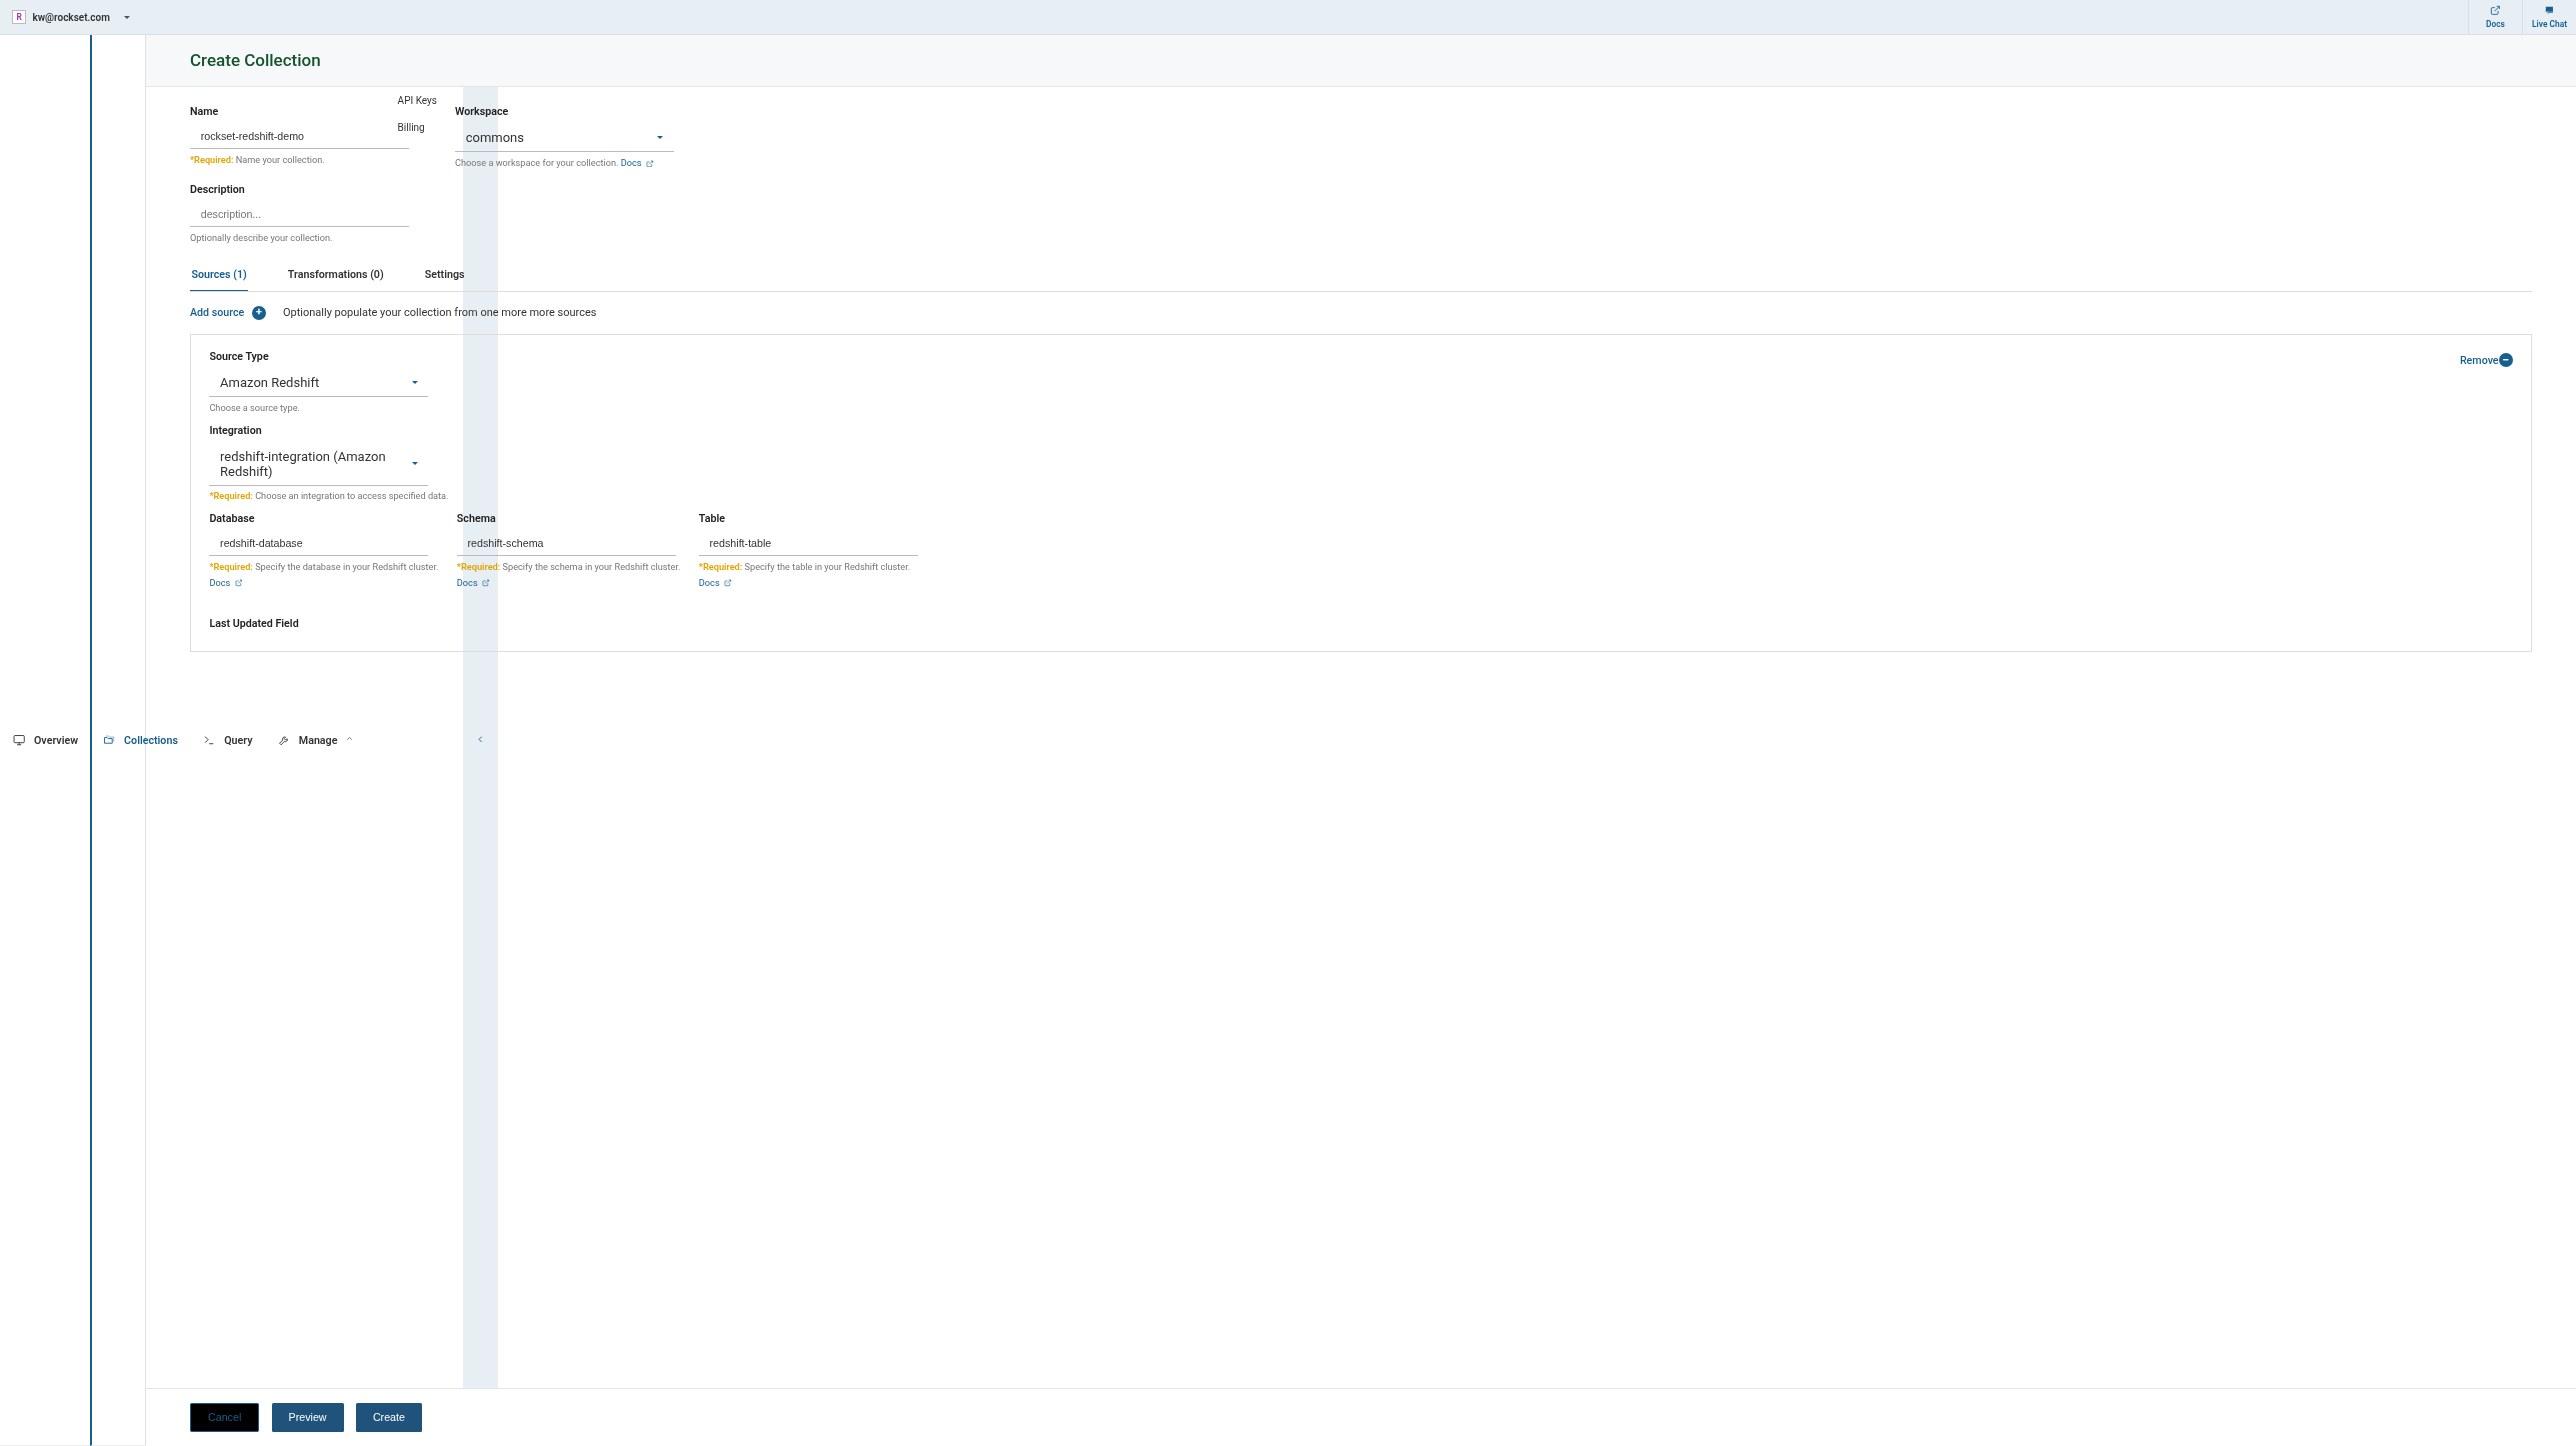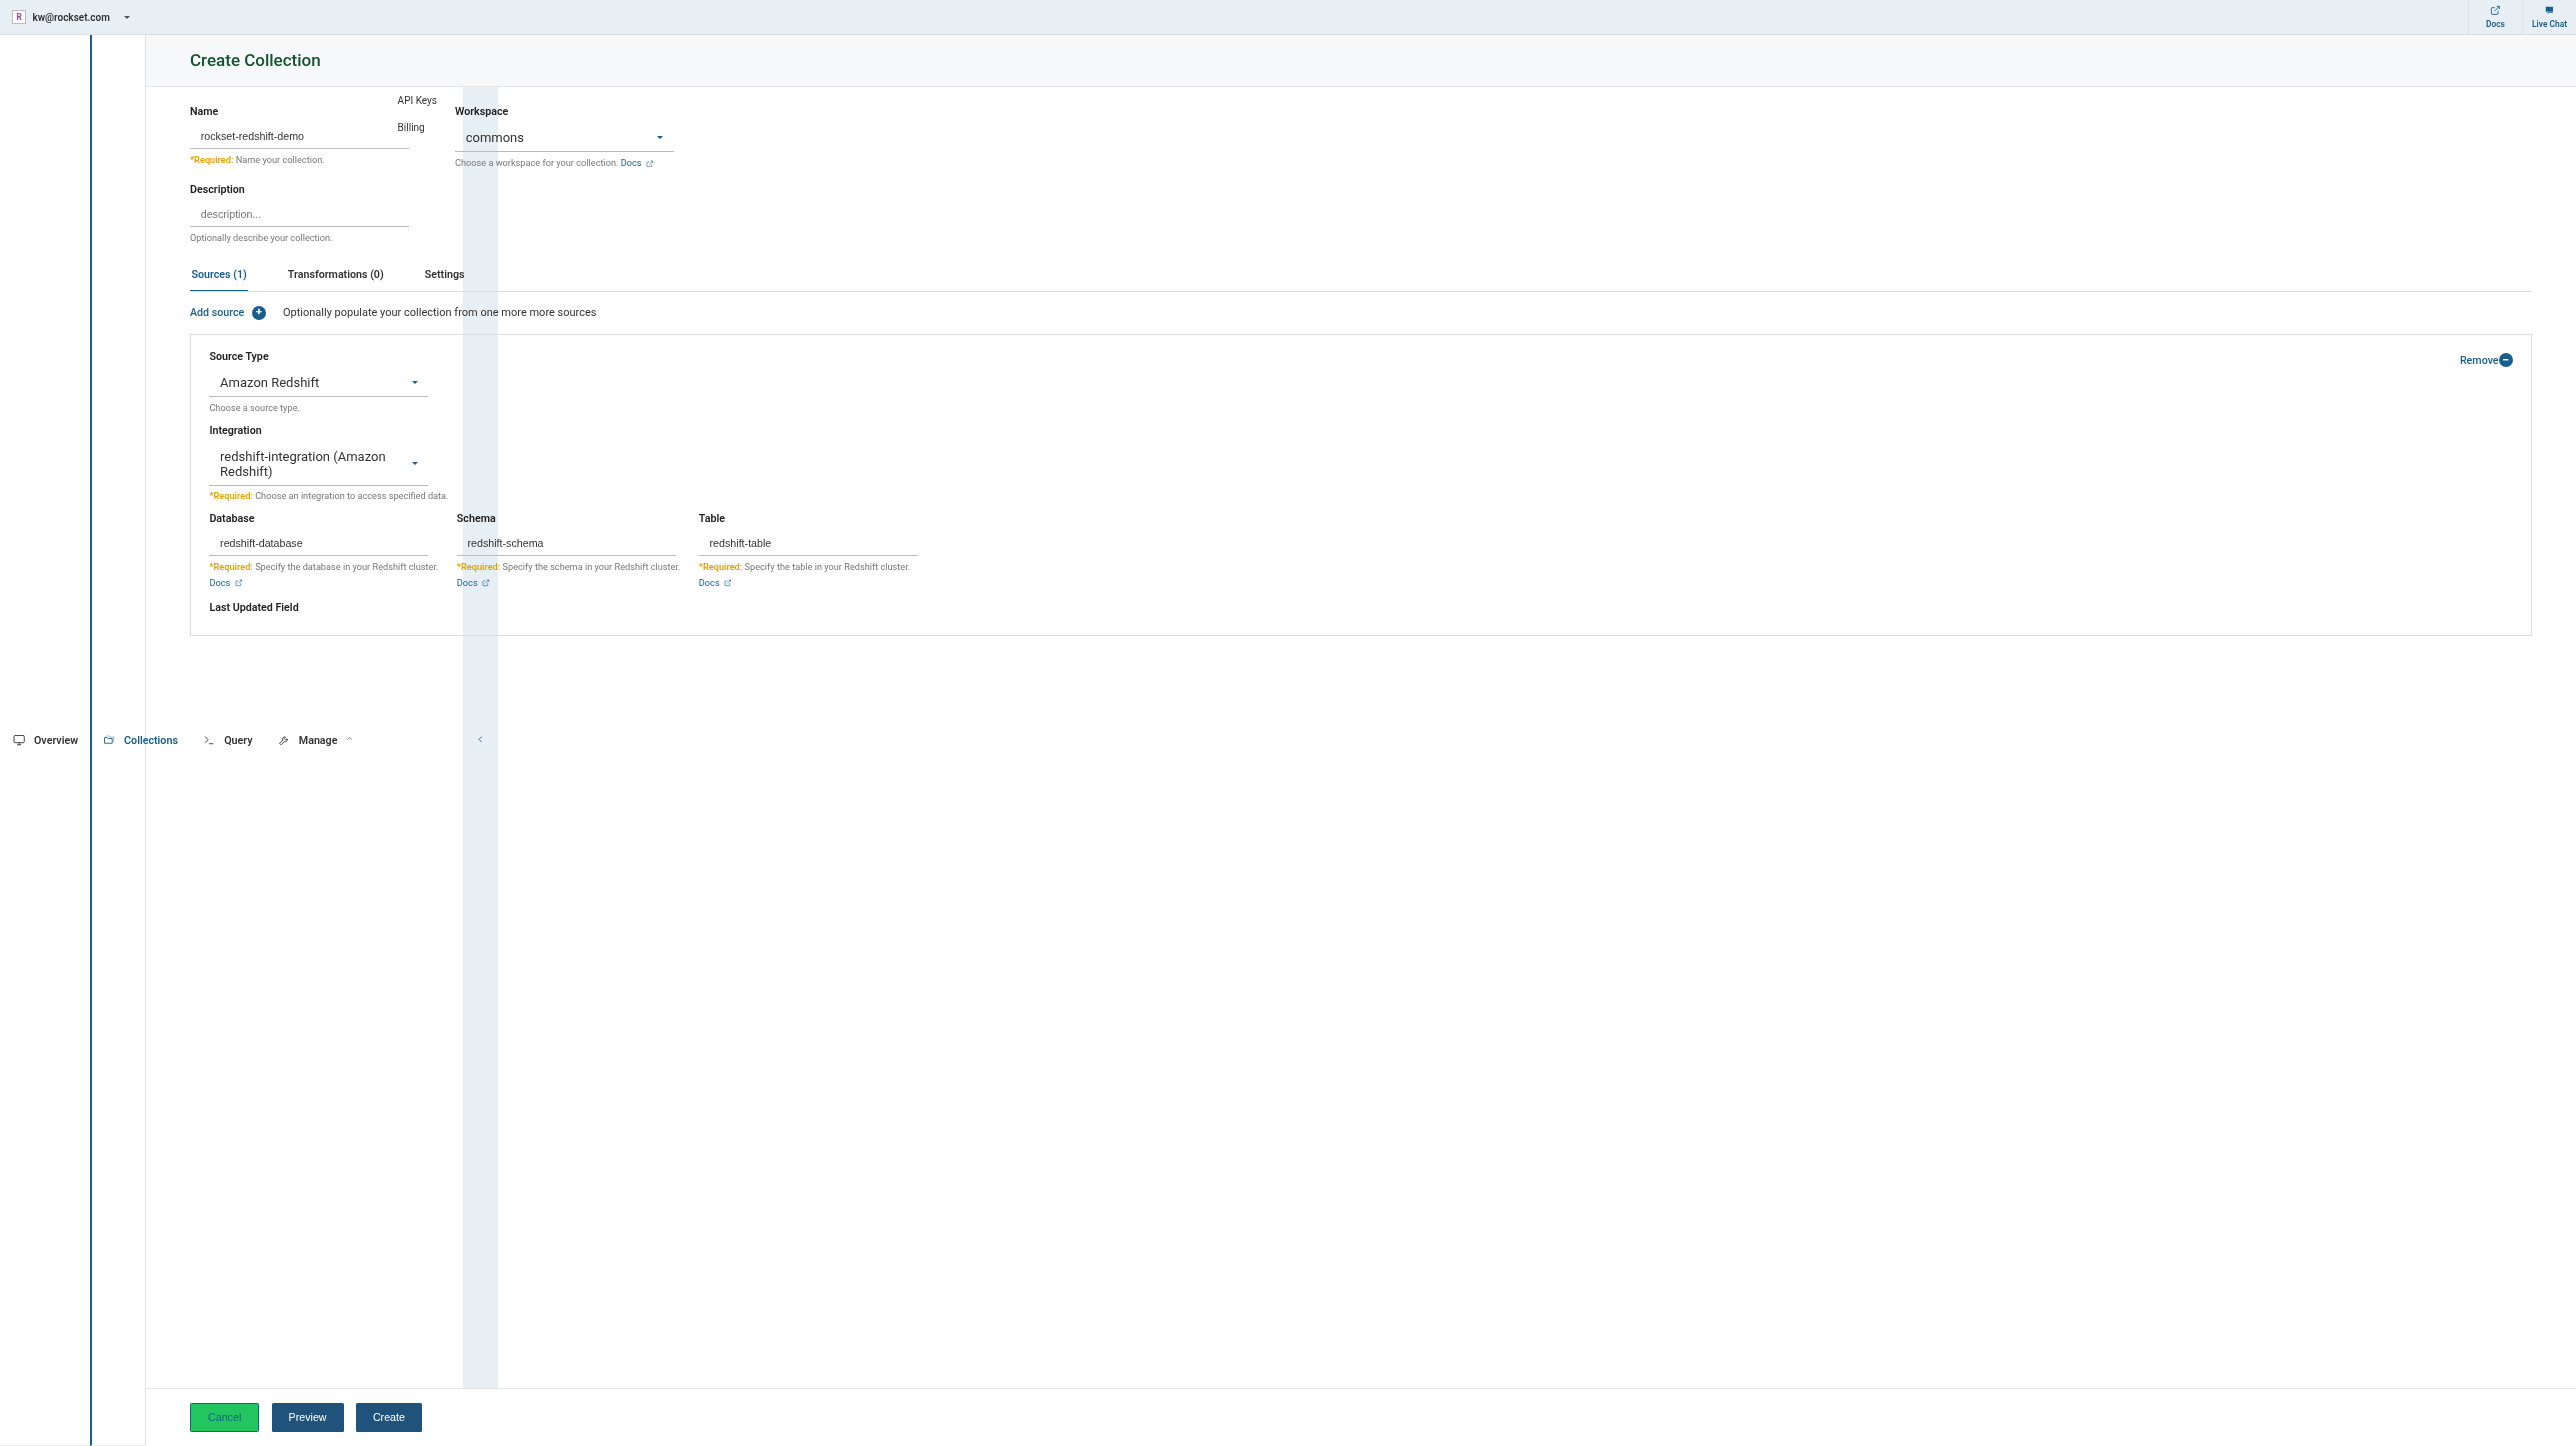--- a/index.html
+++ b/index.html
@@ -177,39 +177,39 @@
     .source-box {
       border: 0.8px solid #ddd;
       padding: 15.3px 18.4px;
       margin-bottom: 18.4px;
     }
     .source-box-header { display: flex; justify-content: space-between; align-items: flex-start;}
     .remove-link { display: flex; align-items: center; gap: 0; color: #175f8f; font-weight: 500; cursor: pointer; margin-top:3.1px;}
     .circle-icon.minus { font-size: 12.3px; }
 
     .source-fields { display: flex; gap: 18.4px; flex-wrap: wrap; }
-    .source-fields .field { margin-bottom: 13px; }
+    .source-fields .field { margin-bottom: 29px; }
 
     
     .page-footer {
       padding: 14px 44px;
       border-top: 0.8px solid #e5e5e5;
       display: flex;
       gap: 12.3px;
       background:#fff;
     }
     .btn {
       padding: 7.7px 17px;
       font-size: 10.7px;
       font-weight: 500;
       cursor: pointer;
       border: none;
       border-radius: 1.5px;
     }
-    .btn-outline { background: #22c55e; border: 0.8px solid #175f8f; color: #175f8f; }
+    .btn-outline { background: #000000; border: 0.8px solid #175f8f; color: #175f8f; }
     .btn-primary { background: #1f537b; color: #fff; }
   </style>
 </head>
 <body>
 
 <div class="app">
 
   <div class="topbar">
     <div class="topbar-left">
       <span class="logo-box">R</span>

